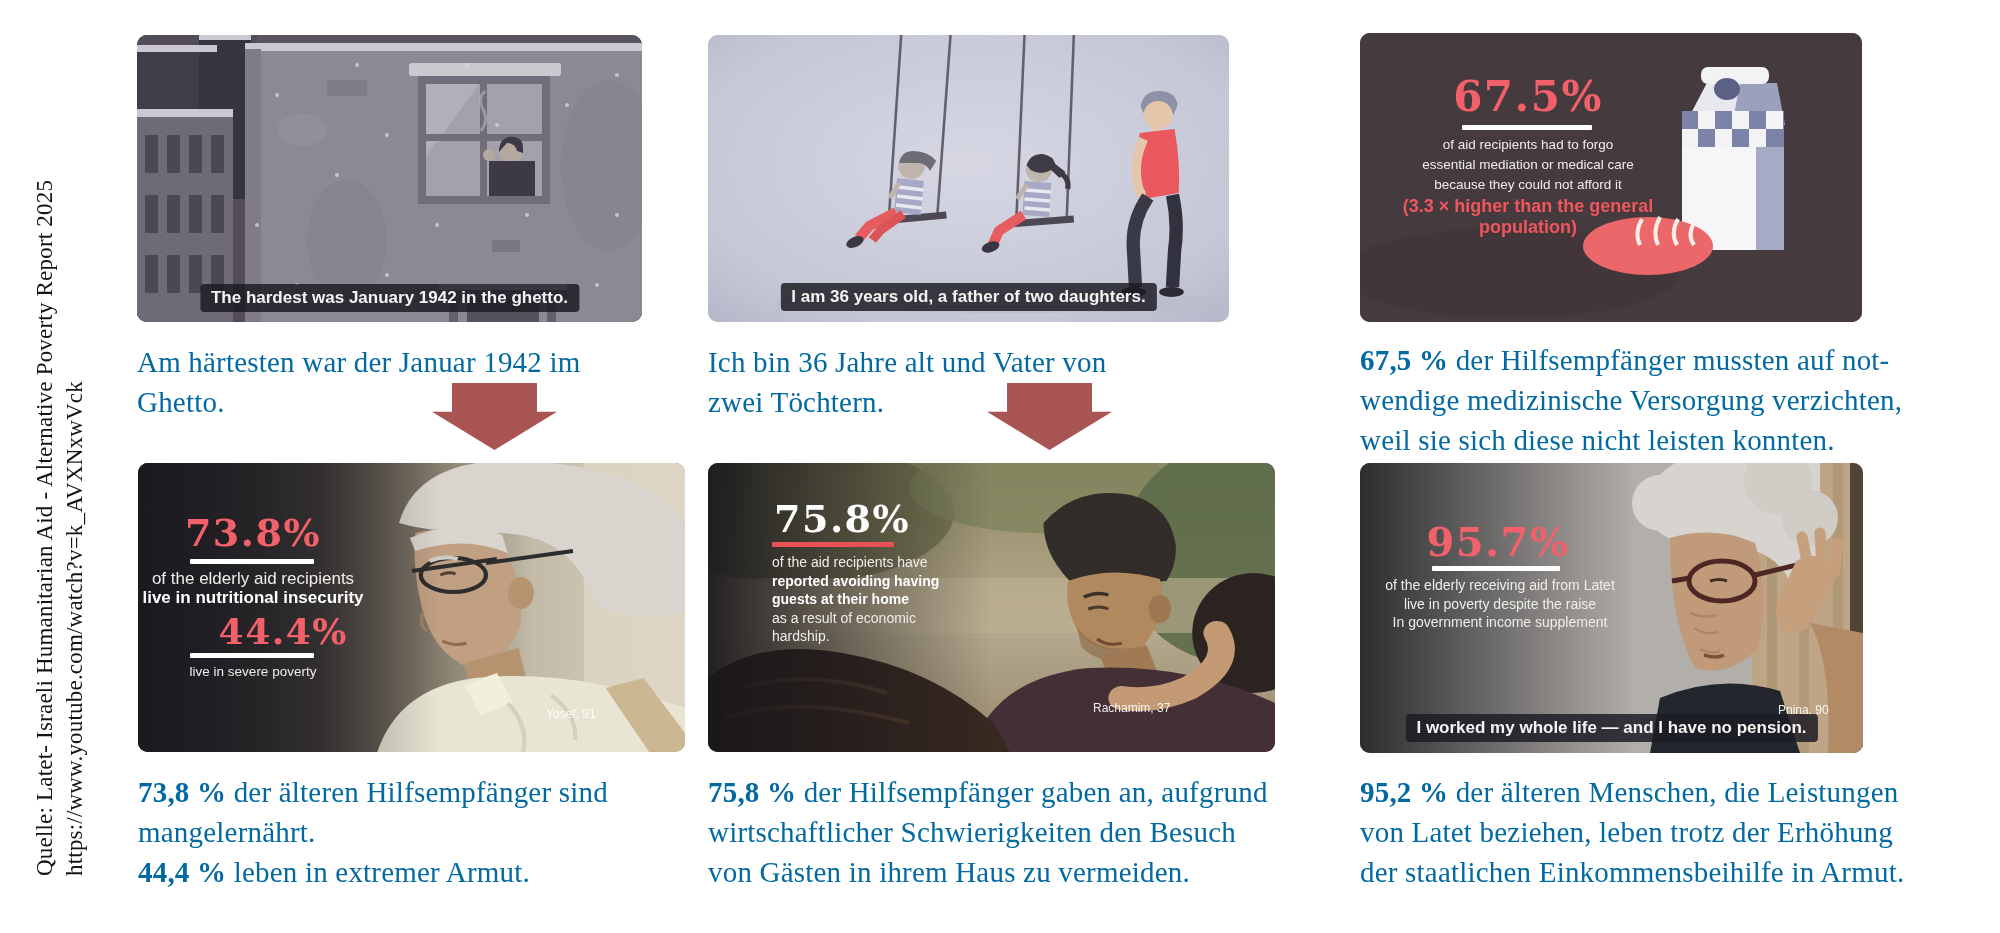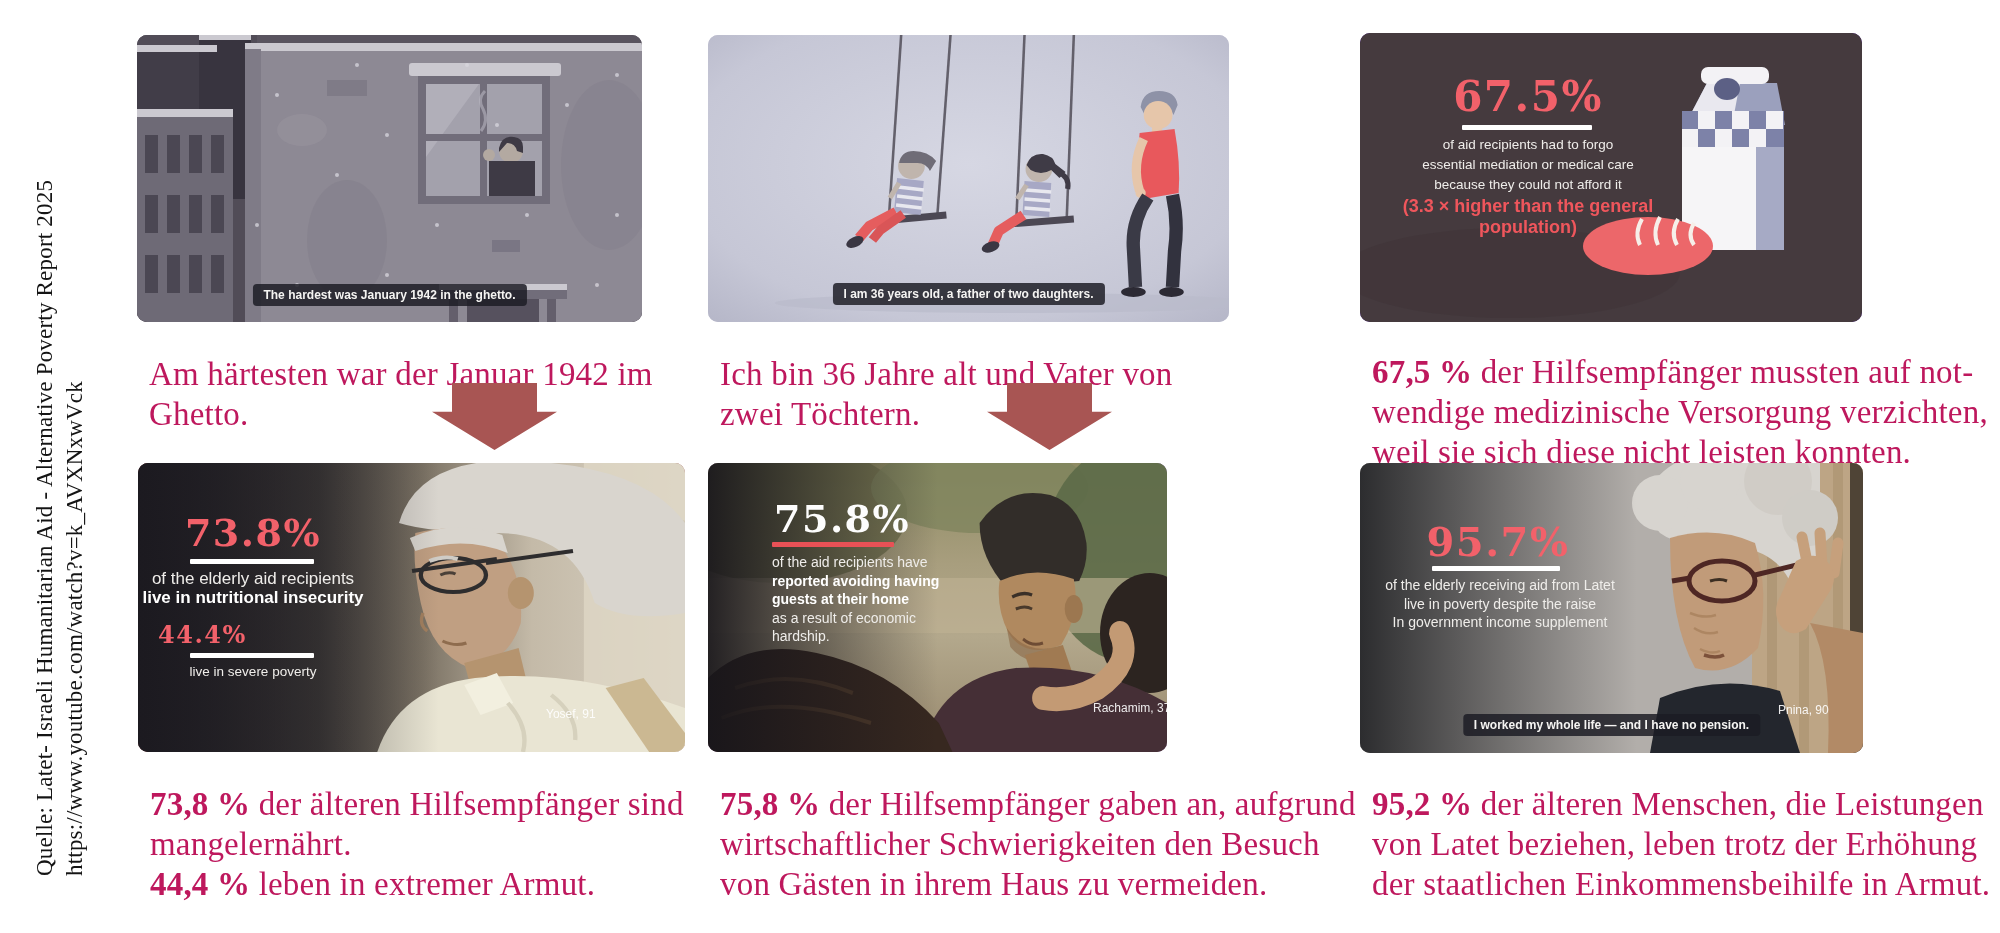--- a/index.html
+++ b/index.html
@@ -3,33 +3,33 @@
 <meta charset="utf-8">
 <style>
   html,body{margin:0;padding:0;background:#ffffff;}
   .page{position:relative;width:2000px;height:933px;background:#ffffff;overflow:hidden;
         font-family:"Liberation Serif",serif;}
   .vsource{position:absolute;left:30px;top:876px;width:828px;
            transform:rotate(-90deg);transform-origin:0 0;
            font-size:23px;line-height:30px;color:#141414;letter-spacing:.2px;}
   .panel{position:absolute;border-radius:10px;overflow:hidden;}
   .panel svg{position:absolute;left:0;top:0;width:100%;height:100%;display:block;}
-  .caption{position:absolute;margin:12px;font-size:33px;line-height:40px;color:#be185d;
+  .caption{position:absolute;margin:0;font-size:29px;line-height:40px;color:#0369a1;
            white-space:pre-line;letter-spacing:.2px;}
   .cap-b{font-weight:bold;text-align:right;}
   .stat{position:absolute;font-family:"DejaVu Serif",serif;font-weight:bold;
         color:#f2616a;letter-spacing:1.5px;line-height:1.05;}
   .stat.white{color:#fdfdfd;}
   .bar{position:absolute;height:5px;background:#ffffff;border-radius:1px;}
   .bar.red{background:#e85156;}
   .ov{position:absolute;font-family:"Liberation Sans",sans-serif;color:#efedea;}
   .ov .b{font-weight:bold;color:#ffffff;}
   .note{position:absolute;font-family:"Liberation Sans",sans-serif;font-weight:bold;color:#ef565c;}
   .pill{position:absolute;background:rgba(28,28,36,.84);color:#f5f4f2;
-        font-family:"Liberation Sans",sans-serif;font-size:12px;font-weight:600;
+        font-family:"Liberation Sans",sans-serif;font-size:17px;font-weight:600;
         padding:4px 11px;border-radius:4px;white-space:nowrap;}
   .pill.center{left:50%;transform:translateX(-50%);}
   .name{position:absolute;font-family:"Liberation Sans",sans-serif;font-size:12px;
         color:rgba(255,255,255,.9);white-space:nowrap;}
   .arrow{position:absolute;width:125px;height:67px;background:#a85553;
          clip-path:polygon(16% 0,84% 0,84% 43%,100% 43%,50% 100%,0 43%,16% 43%);}
 </style>
 </head>
 <body>
 
@@ -241,32 +241,32 @@
       <path d="M430,225 L465,215 L503,270 L503,289 L470,289 Z" fill="#cbb892"></path>
       <path d="M340,240 q20,24 14,49 M380,232 q24,20 22,45" stroke="#d6d1bd" stroke-width="4" fill="none"></path>
       <rect width="503" height="289" fill="url(#g4o)"></rect>
     </svg>
     <div class="stat" style="left:20px;top:50px;width:190px;text-align:center;font-size:38px">73.8%</div>
     <div class="bar" style="left:52px;top:96px;width:124px"></div>
     <div class="ov" style="left:0;top:106px;width:230px;text-align:center;font-size:17px;line-height:19px">
       <div>of the elderly aid recipients</div>
       <div class="b">live in nutritional insecurity</div>
     </div>
-    <div class="stat" style="left:20px;top:159px;width:190px;text-align:left;font-size:24px">44.4%</div>
+    <div class="stat" style="left:20px;top:150px;width:190px;text-align:right;font-size:36px">44.4%</div>
     <div class="bar" style="left:52px;top:190px;width:124px"></div>
     <div class="ov" style="left:0;top:199px;width:230px;text-align:center;font-size:13.5px;line-height:19px">
       <div>live in severe poverty</div>
     </div>
     <div class="name" style="left:408px;top:244px">Yosef, 91</div>
   </div>
   <p class="caption" style="left:138px;top:772px;width:600px"><span class="cap-b">73,8 %</span><span> der älteren Hilfsempfänger sind
 mangelernährt.
 </span><span class="cap-b">44,4 %</span><span> leben in extremer Armut.</span></p>
 
-  <div class="panel" style="left:708px;top:463px;width:459px;height:289px;background:#8b5cf6;">
+  <div class="panel" style="left:708px;top:463px;width:567px;height:289px;background:#8b5cf6;">
     <svg viewBox="0 0 507 289" preserveAspectRatio="none">
       <defs>
         <linearGradient id="g5" x1="0" y1="0" x2="0" y2="1">
           <stop offset="0" stop-color="#8d8a62"></stop>
             <stop offset="0.35" stop-color="#a89e7e"></stop>
           <stop offset="0.6" stop-color="#b3a88c"></stop>
             <stop offset="1" stop-color="#97886d"></stop>
         </linearGradient>
         <linearGradient id="g5o" x1="0" y1="0" x2="1" y2="0">
           <stop offset="0" stop-color="#17151a" stop-opacity="0.92"></stop>

